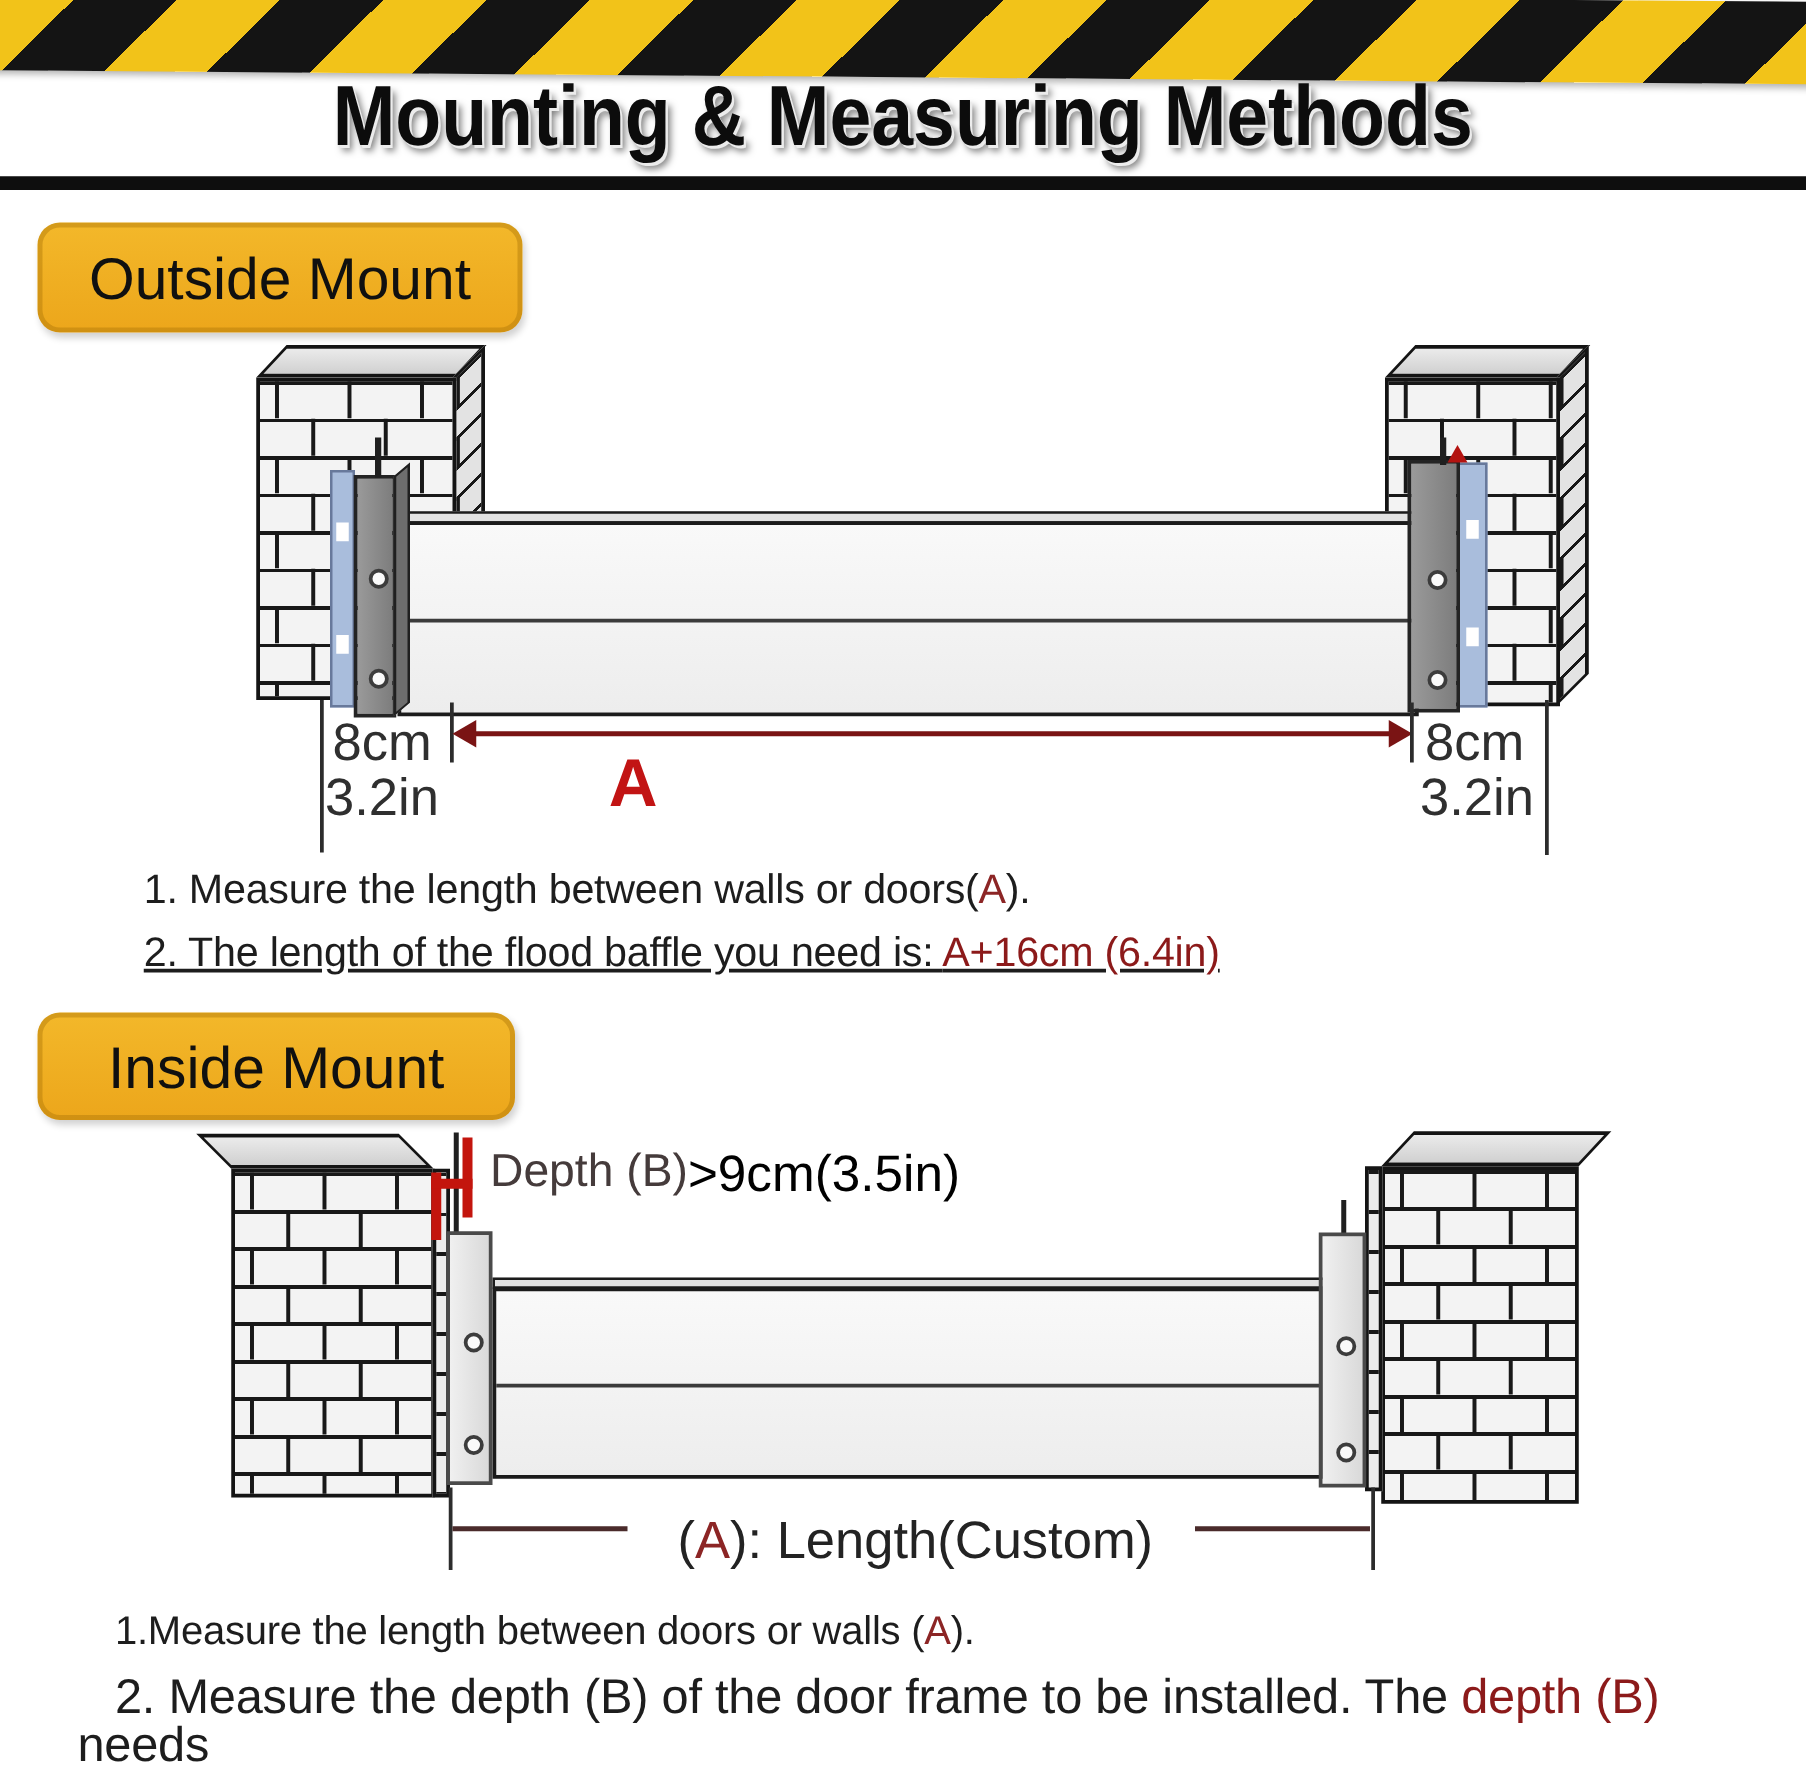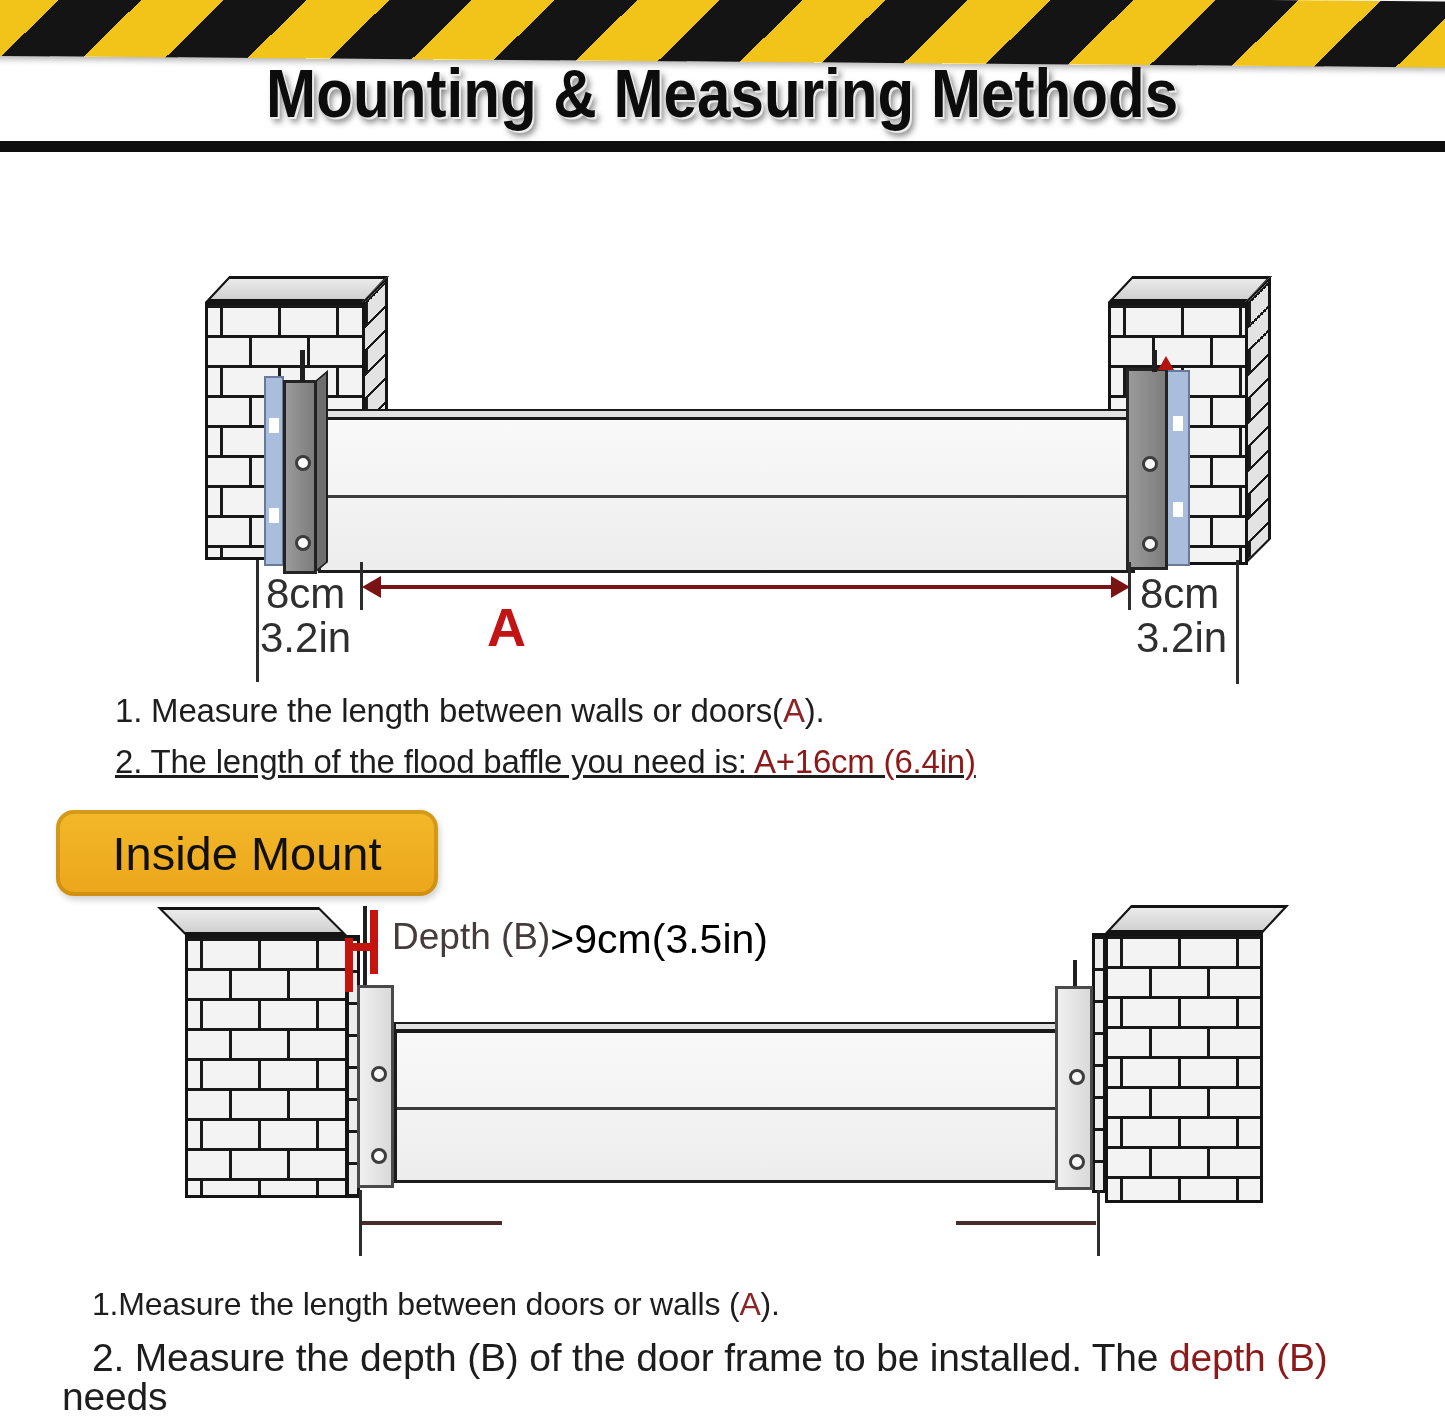--- a/index.html
+++ b/index.html
@@ -71,20 +71,21 @@
 <body>
 
 <div class="stage">
 
   <div class="abs stripes" style="left:-14px;top:-10px;width:1475px;height:66px;transform:rotate(.45deg);transform-origin:0 0;"></div>
   <div class="abs" style="left:0;top:58px;width:1445px;text-align:center;">
     <span class="title">Mounting &amp; Measuring Methods</span>
   </div>
   <div class="abs divider" style="left:0;top:141px;width:1445px;height:11px;"></div>
 
+  <div class="abs label-pill" style="left:30px;top:178px;width:388px;height:88px;">Outside Mount</div>
 
   <div class="abs topface" style="left:205px;top:276px;width:160px;height:26px;transform:skewX(-43deg);transform-origin:0 100%;"></div>
   <div class="abs brickside" style="left:362px;top:302px;width:26px;height:258px;transform:skewY(-45deg);transform-origin:0 0;"></div>
   <div class="abs bricks" style="left:205px;top:302px;width:160px;height:258px;"></div>
   <div class="abs pin" style="left:300px;top:350px;width:5px;height:32px;z-index:5;"></div>
   <div class="abs seal" style="left:264px;top:376px;width:20px;height:190px;z-index:2;">
     <div class="mark" style="top:40px;"></div>
     <div class="mark" style="top:130px;"></div>
   </div>
 
@@ -134,21 +135,21 @@
   <div class="abs dimtxt" style="left:1136px;top:614px;z-index:6;">3.2in</div>
   <div class="abs vline" style="left:1236px;top:560px;width:3px;height:124px;z-index:6;"></div>
 
   <div class="abs instr" style="left:115px;top:692px;">
     <span>1. Measure the length between walls or doors(</span><span class="reda">A</span><span>).</span>
   </div>
   <div class="abs instr" style="left:115px;top:743px;text-decoration:underline;">
     <span>2. The length of the flood baffle you need is: </span><span class="red">A+16cm (6.4in)</span>
   </div>
 
-  <div class="abs label-pill" style="left:30px;top:810px;width:382px;height:86px;margin-left:26px;">Inside Mount</div>
+  <div class="abs label-pill" style="left:30px;top:810px;width:382px;height:86px;">Inside Mount</div>
 
   <div class="abs topface" style="left:185px;top:907px;width:162px;height:28px;transform:skewX(45deg);transform-origin:0 100%;"></div>
   <div class="abs bricks" style="left:185px;top:935px;width:163px;height:263px;"></div>
   <div class="abs reveal" style="left:346px;top:935px;width:14px;height:263px;"></div>
   <div class="abs pin" style="left:363px;top:906px;width:4px;height:82px;z-index:4;"></div>
   <div class="abs" style="left:344px;top:910px;width:38px;height:84px;z-index:5;">
     <div class="redbar" style="left:1px;top:28px;width:8px;height:54px;"></div>
     <div class="redbar" style="left:26px;top:0;width:8px;height:64px;"></div>
     <div class="redbar" style="left:1px;top:33px;width:33px;height:8px;"></div>
   </div>
@@ -171,20 +172,23 @@
   <div class="abs bricks" style="left:1105px;top:933px;width:158px;height:270px;"></div>
   <div class="abs reveal" style="left:1092px;top:933px;width:14px;height:260px;"></div>
   <div class="abs pin" style="left:1073px;top:960px;width:4px;height:28px;z-index:4;"></div>
   <div class="abs chan-light" style="left:1055px;top:986px;width:38px;height:204px;z-index:4;">
     <div class="hole" style="left:11px;top:80px;"></div>
     <div class="hole" style="left:11px;top:165px;"></div>
   </div>
 
   <div class="abs vline" style="left:359px;top:1190px;width:3px;height:66px;z-index:6;"></div>
   <div class="abs dimline2" style="left:362px;top:1221px;width:140px;height:4px;z-index:6;"></div>
+  <div class="abs lenCap" style="left:542px;top:1208px;z-index:6;">
+    <span>(</span><span class="reda">A</span><span>): Length(Custom)</span>
+  </div>
   <div class="abs dimline2" style="left:956px;top:1221px;width:140px;height:4px;z-index:6;"></div>
   <div class="abs vline" style="left:1097px;top:1190px;width:3px;height:66px;z-index:6;"></div>
 
   <div class="abs instr" style="left:92px;top:1286px;font-size:32px;">
     <span>1.Measure the length between doors or walls (</span><span class="reda">A</span><span>).</span>
   </div>
   <div class="abs instr2box" style="left:62px;top:1338px;width:1380px;">
     <span>2. Measure the depth (B) of the door frame to be installed. The </span><span class="red">depth (B)</span><span> needs</span><br>
   </div>
 

